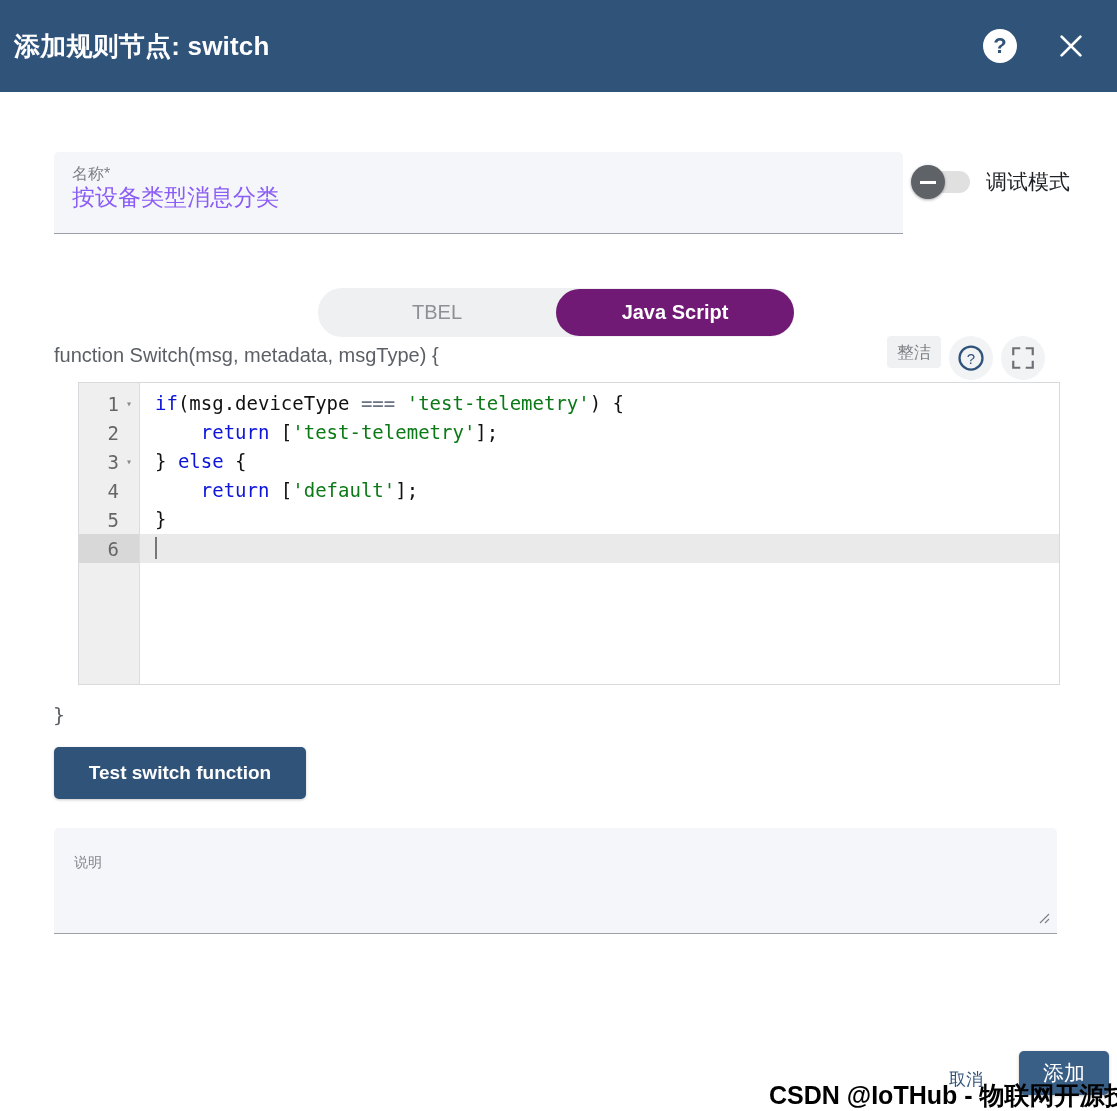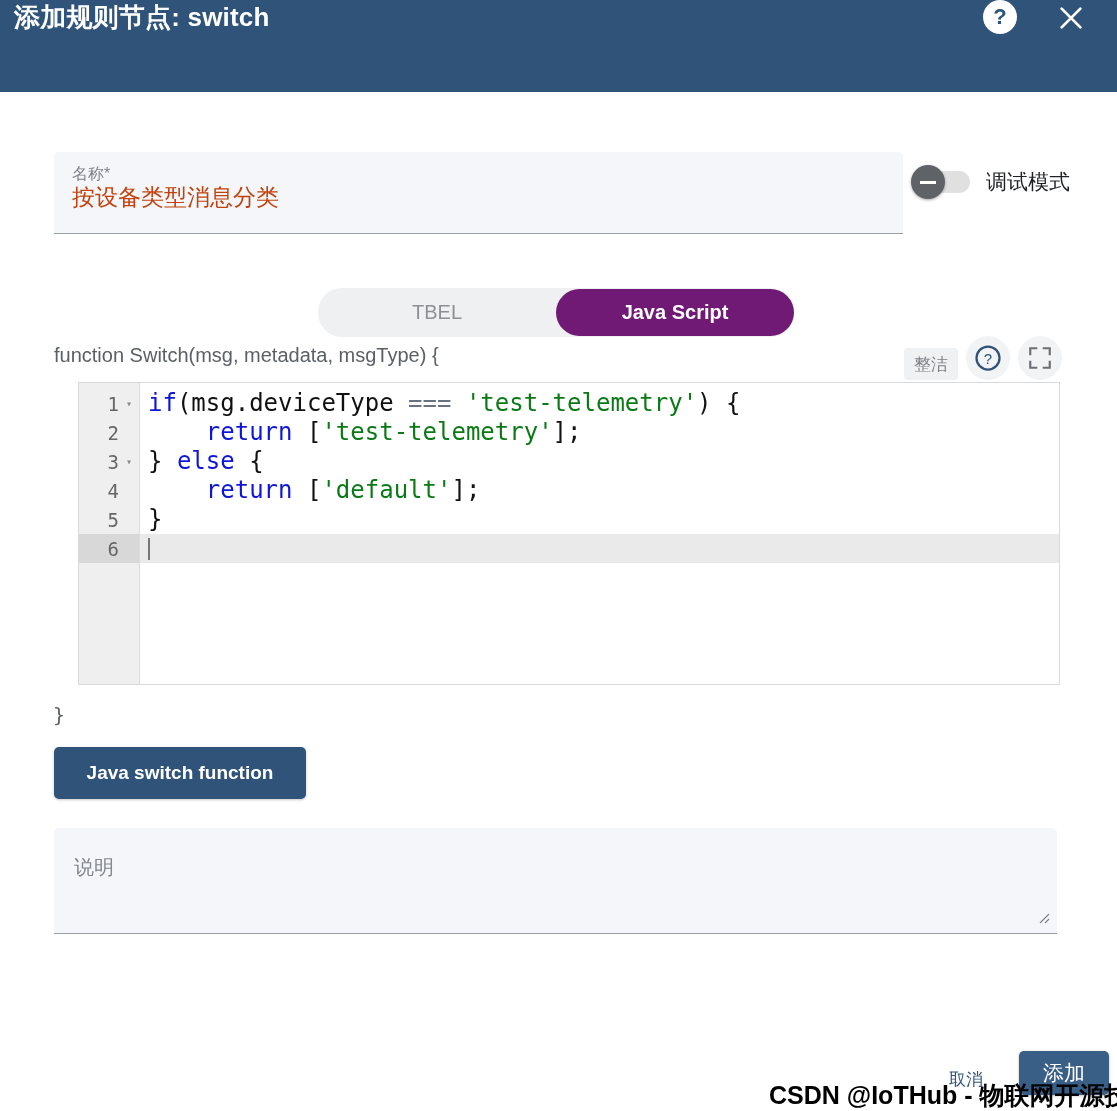--- a/index.html
+++ b/index.html
@@ -14,21 +14,21 @@
     position: relative;
     width: 1117px; height: 1111px;
     background: #ffffff;
   }
 
   
   .titlebar {
     position: absolute; left: 0; top: 0;
     width: 1117px; height: 92px;
     background: #2f5379;
-    display: flex; align-items: flex-start;
+    display: flex; align-items: center;
   }
   .titlebar-text {
     color: #ffffff;
     font-size: 26px;
     font-weight: 700;
     letter-spacing: .2px;
     margin-left: 14px;
     white-space: nowrap;
   }
   .titlebar-spacer { flex: 1 1 auto; }
@@ -77,21 +77,21 @@
     padding: 12px 18px 0 18px;
   }
   .name-label {
     font-size: 16px;
     color: #7b7f87;
     line-height: 1.2;
     margin-bottom: 0;
   }
   .name-value {
     font-size: 23px;
-    color: #c2410c;
+    color: #8b5cf6;
     line-height: 1.25;
   }
   .debug-wrap {
     position: absolute;
     left: 860px; top: 10px;
     display: flex; align-items: center;
     height: 40px;
   }
   .switch {
     position: relative;
@@ -151,22 +151,22 @@
     position: absolute;
     left: 54px; top: 244px;
     width: 1008px; height: 48px;
   }
   .sig-text {
     position: absolute; left: 0; top: 8px;
     font-size: 20px; color: #5c6066;
     white-space: nowrap;
   }
   .editor-tools {
-    position: absolute; right: 0; top: 0;
-    display: flex; align-items: flex-end; gap: 8px;
+    position: absolute; right: 17px; top: 0;
+    display: flex; align-items: flex-start; gap: 8px;
   }
   .tidy-btn {
     height: 32px;
     padding: 0 10px;
     background: #f0f1f2;
     border-radius: 4px;
     display: flex; align-items: center;
     font-size: 17px; color: #7d8187;
     cursor: pointer;
   }
@@ -211,23 +211,23 @@
     font-size: 10px; color: #8a8a8a;
   }
   .code {
     flex: 1 1 auto;
     padding-top: 6px;
     position: relative;
   }
   .code .cl {
     height: 29px;
     line-height: 29px;
-    font-size: 24px;
+    font-size: 19px;
     white-space: pre;
-    padding-left: 8px;
+    padding-left: 15px;
     color: #111;
   }
   .code .cl.active { background: #eaeaea; }
   .kw { color: #0d15d8; }
   .str { color: #0b7a16; }
   .op  { color: #6a7382; }
   .pl  { color: #111111; }
   .caret {
     display: inline-block;
     width: 2px; height: 22px;
@@ -262,21 +262,21 @@
     position: absolute;
     left: 54px; top: 736px;
     width: 1003px; height: 106px;
     background: #f4f6f9;
     border-radius: 5px 5px 0 0;
     border-bottom: 1px solid #9aa0a6;
     padding: 26px 20px 0 20px;
     position: absolute;
   }
   .desc-ph {
-    font-size: 20px;
+    font-size: 14px;
     color: #82868d;
   }
   .resize-handle {
     position: absolute;
     right: 6px; bottom: 8px;
     width: 16px; height: 16px;
     cursor: nwse-resize;
   }
 
   
@@ -414,21 +414,21 @@
           <div class="cl"><span class="pl">    </span><span class="kw">return</span><span class="pl"> [</span><span class="str">'test-telemetry'</span><span class="pl">];</span></div>
           <div class="cl"><span class="pl">} </span><span class="kw">else</span><span class="pl"> {</span></div>
           <div class="cl"><span class="pl">    </span><span class="kw">return</span><span class="pl"> [</span><span class="str">'default'</span><span class="pl">];</span></div>
           <div class="cl"><span class="pl">}</span></div>
           <div class="cl active"><span class="caret"></span></div>
         </div>
     </div>
 
     <div class="close-brace">}</div>
 
-    <div class="test-btn">Java switch function</div>
+    <div class="test-btn">Test switch function</div>
 
     <div class="desc">
       <div class="desc-ph">说明</div>
       <div class="resize-handle">
         <svg width="16" height="16" viewBox="0 0 16 16" aria-hidden="true">
           <g stroke="#7a7e85" stroke-width="1.1">
             <path d="M14 5 L5 14"></path>
             <path d="M14 10 L10 14"></path>
           </g>
         </svg>

